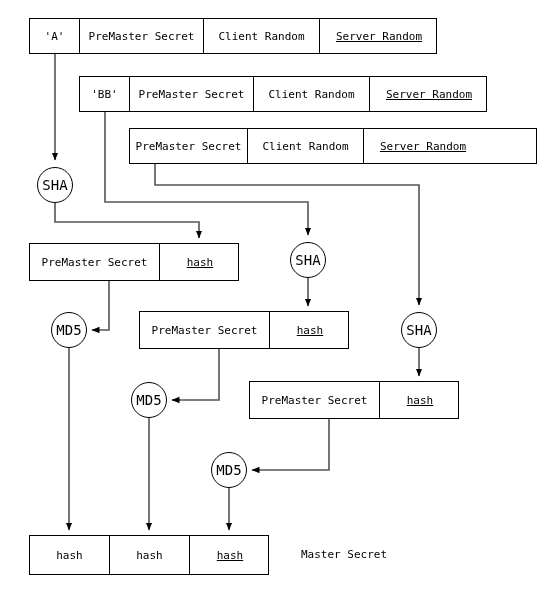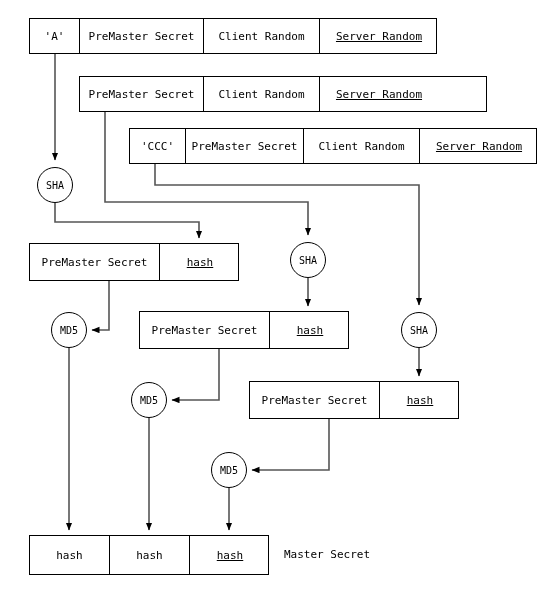--- a/index.html
+++ b/index.html
@@ -5,21 +5,21 @@
   html,body{margin:0;padding:0;background:#ffffff;}
   body{width:554px;height:590px;font-family:"DejaVu Sans Mono","Liberation Mono",monospace;}
   #stage{position:relative;width:554px;height:590px;overflow:hidden;background:#fff;}
   svg#wires{position:absolute;left:0;top:0;width:554px;height:590px;}
   .box{position:absolute;box-sizing:border-box;border:1px solid #000;background:#fff;display:flex;}
   .cell{box-sizing:border-box;display:flex;align-items:center;justify-content:center;
         font-size:11px;color:#000;white-space:nowrap;border-right:1px solid #000;}
   .cell:last-child{border-right:none;text-decoration:underline;}
   .node{position:absolute;box-sizing:border-box;border:1px solid #000;border-radius:50%;
         background:#fff;display:flex;align-items:center;justify-content:center;
-        font-size:10px;color:#000;}
+        font-size:14px;color:#000;}
   .freetext{position:absolute;font-size:11px;color:#000;white-space:nowrap;}
 </style>
 </head>
 <body>
 
 <div id="stage">
 
   <svg id="wires" xmlns="http://www.w3.org/2000/svg">
     <defs>
       <marker id="arrowhead" markerWidth="9" markerHeight="9" refX="7.5" refY="3.2" orient="auto" markerUnits="userSpaceOnUse">
@@ -43,26 +43,26 @@
   </svg>
 
   <div id="boxes-layer">
       <div class="box" style="left: 29px; top: 18px; width: 408px; height: 36px;">
         <div class="cell" style="width: 50px; flex: 0 0 50px;">'A'</div>
         <div class="cell" style="width: 124px; flex: 0 0 124px;">PreMaster Secret</div>
         <div class="cell" style="width: 116px; flex: 0 0 116px;">Client Random</div>
         <div class="cell" style="width: 118px; flex: 0 0 118px;">Server Random</div>
       </div>
       <div class="box" style="left: 79px; top: 76px; width: 408px; height: 36px;">
+        <div class="cell" style="width: 50px; flex: 0 0 50px;">'BB'</div>
         <div class="cell" style="width: 124px; flex: 0 0 124px;">PreMaster Secret</div>
         <div class="cell" style="width: 116px; flex: 0 0 116px;">Client Random</div>
         <div class="cell" style="width: 118px; flex: 0 0 118px;">Server Random</div>
       </div>
       <div class="box" style="left: 129px; top: 128px; width: 408px; height: 36px;">
-        <div class="cell" style="width: 56px; flex: 0 0 56px;">'CCC'</div>
         <div class="cell" style="width: 118px; flex: 0 0 118px;">PreMaster Secret</div>
         <div class="cell" style="width: 116px; flex: 0 0 116px;">Client Random</div>
         <div class="cell" style="width: 118px; flex: 0 0 118px;">Server Random</div>
       </div>
       <div class="box" style="left: 29px; top: 243px; width: 210px; height: 38px;">
         <div class="cell" style="width: 130px; flex: 0 0 130px;">PreMaster Secret</div>
         <div class="cell" style="width: 80px; flex: 0 0 80px;">hash</div>
       </div>
       <div class="box" style="left: 139px; top: 311px; width: 210px; height: 38px;">
         <div class="cell" style="width: 130px; flex: 0 0 130px;">PreMaster Secret</div>
@@ -78,15 +78,15 @@
         <div class="cell" style="width: 80px; flex: 0 0 80px;">hash</div>
       </div>
       <div class="node" style="left: 37px; top: 167px; width: 36px; height: 36px;">SHA</div>
       <div class="node" style="left: 290px; top: 242px; width: 36px; height: 36px;">SHA</div>
       <div class="node" style="left: 401px; top: 312px; width: 36px; height: 36px;">SHA</div>
       <div class="node" style="left: 51px; top: 312px; width: 36px; height: 36px;">MD5</div>
       <div class="node" style="left: 131px; top: 382px; width: 36px; height: 36px;">MD5</div>
       <div class="node" style="left: 211px; top: 452px; width: 36px; height: 36px;">MD5</div>
     </div>
 
-  <div class="freetext" id="master-secret-label" style="left: 284px; top: 548px;">Master Secret</div>
+  <div class="freetext" id="master-secret-label" style="left: 301px; top: 548px;">Master Secret</div>
 
 </div>
 
 </body></html>

